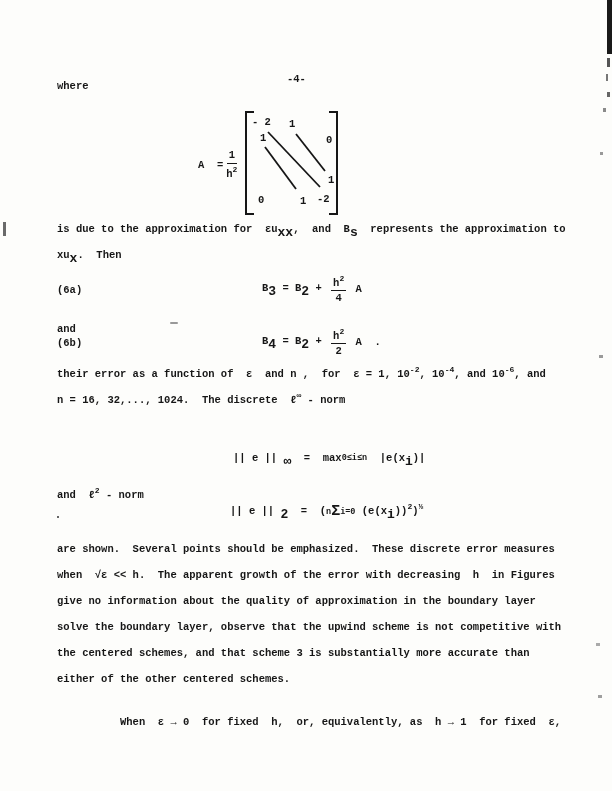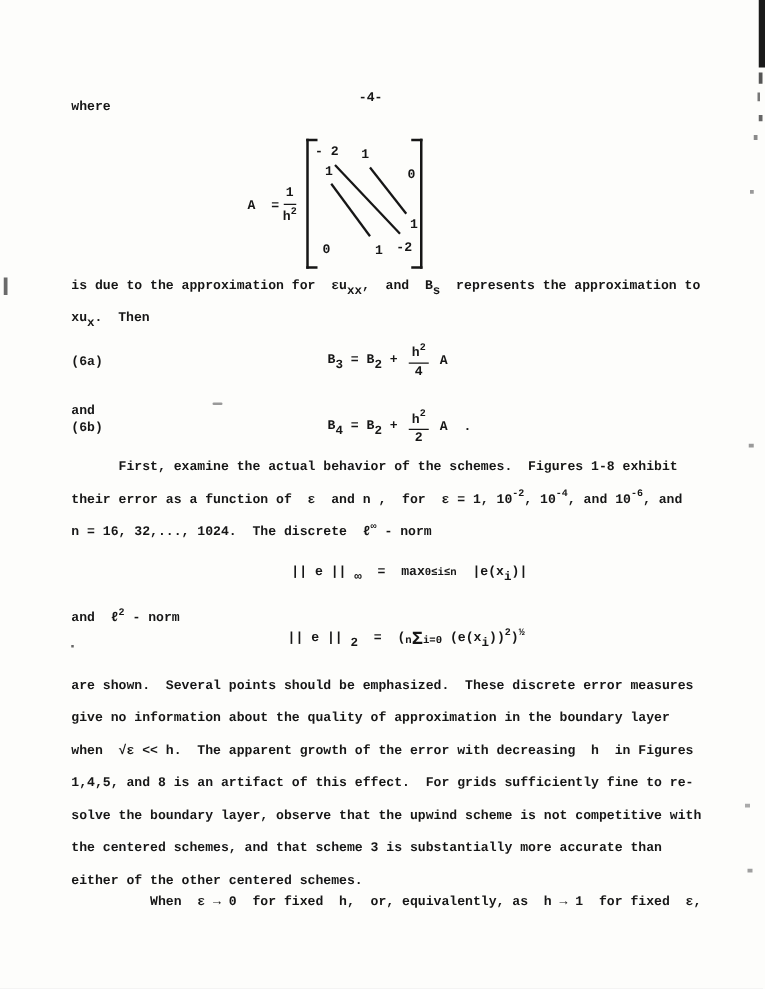--- a/index.html
+++ b/index.html
@@ -6,21 +6,21 @@
   .page{
     position:relative;width:612px;height:791px;margin:0 auto;
     background:#fdfdfb;overflow:hidden;
     font-family:"Liberation Mono","DejaVu Sans Mono",monospace;
     font-weight:700;font-size:10.5px;color:#161616;
   }
   .line{white-space:pre;line-height:26px;}
   .oneline{position:absolute;white-space:pre;line-height:14px;}
   .lines{position:absolute;}
   .sup{font-size:8px;vertical-align:5px;line-height:1;}
-  .sub{font-size:10px;vertical-align:-4px;line-height:1;}
+  .sub{font-size:13px;vertical-align:-4px;line-height:1;}
   .eqrow{position:absolute;display:flex;align-items:center;white-space:pre;}
   .eqrow .t{line-height:16px;}
   .eqrow.topalign{align-items:flex-start;}
   .frac{display:inline-flex;flex-direction:column;align-items:center;line-height:1;margin:0 3px;}
   .frac .fnum{padding:0 2px 2px;border-bottom:1.4px solid #161616;line-height:1;}
   .frac .fden{padding-top:2px;line-height:1;}
   .stack{display:inline-flex;flex-direction:row;align-items:center;line-height:1;}
   .stack .main{line-height:16px;}
   .stack .small{font-size:8.5px;line-height:10px;}
   .sigma{font-size:15px;line-height:18px;}
@@ -99,21 +99,20 @@
   <div class="eqrow" style="left:262px;top:328px;height:28px;justify-content:flex-end;">
     <span class="t">B<span class="sub">4</span> = B<span class="sub">2</span> + </span>
     <span class="frac">
       <span class="fnum">h<span class="sup">2</span></span>
       <span class="fden">2</span>
     </span>
     <span class="t"> A  .</span>
   </div>
 
   <div class="lines" style="left:57px;top:361px;">
-      <div class="line">      First, examine the actual behavior of the schemes.  Figures 1-8 exhibit</div>
       <div class="line">their error as a function of  ε  and n ,  for  ε = 1, 10<span class="sup">-2</span>, 10<span class="sup">-4</span>, and 10<span class="sup">-6</span>, and</div>
       <div class="line">n = 16, 32,..., 1024.  The discrete  ℓ<span class="sup">∞</span> - norm</div>
     </div>
 
   <div class="eqrow topalign" style="left:233px;top:450px;">
     <span class="t">|| e || <span class="sub">∞</span>  =  </span>
     <span class="stack">
       <span class="main">max</span>
       <span class="small">0≤i≤n</span>
     </span>
@@ -127,23 +126,22 @@
     <span class="stack">
       <span class="small">n</span>
       <span class="sigma">Σ</span>
       <span class="small">i=0</span>
     </span>
     <span class="t"> (e(x<span class="sub">i</span>))<span class="sup">2</span>)<span class="sup">½</span></span>
   </div>
 
   <div class="lines" style="left:57px;top:536px;">
       <div class="line">are shown.  Several points should be emphasized.  These discrete error measures</div>
+      <div class="line">when  √ε &lt;&lt; h.  The apparent growth of the error with decreasing  h  in Figures</div>
       <div class="line">give no information about the quality of approximation in the boundary layer</div>
-      <div class="line">when  √ε &lt;&lt; h.  The apparent growth of the error with decreasing  h  in Figures</div>
-      <div class="line">1,4,5, and 8 is an artifact of this effect.  For grids sufficiently fine to re-</div>
       <div class="line">solve the boundary layer, observe that the upwind scheme is not competitive with</div>
       <div class="line">the centered schemes, and that scheme 3 is substantially more accurate than</div>
       <div class="line">either of the other centered schemes.</div>
     </div>
 
   <div class="lines" style="left:57px;top:709px;text-align:right;">
       <div class="line">          When  ε → 0  for fixed  h,  or, equivalently, as  h → 1  for fixed  ε,</div>
     </div>
 
 </div>

